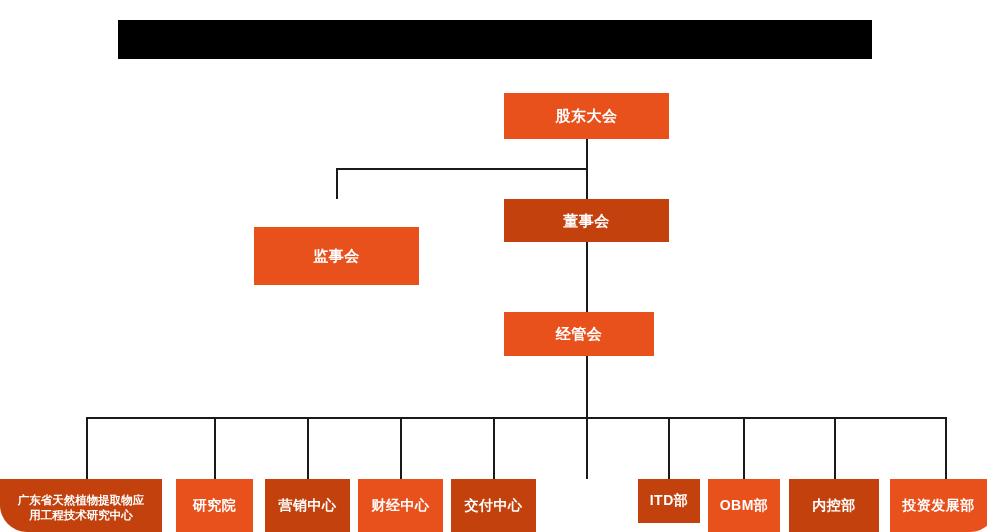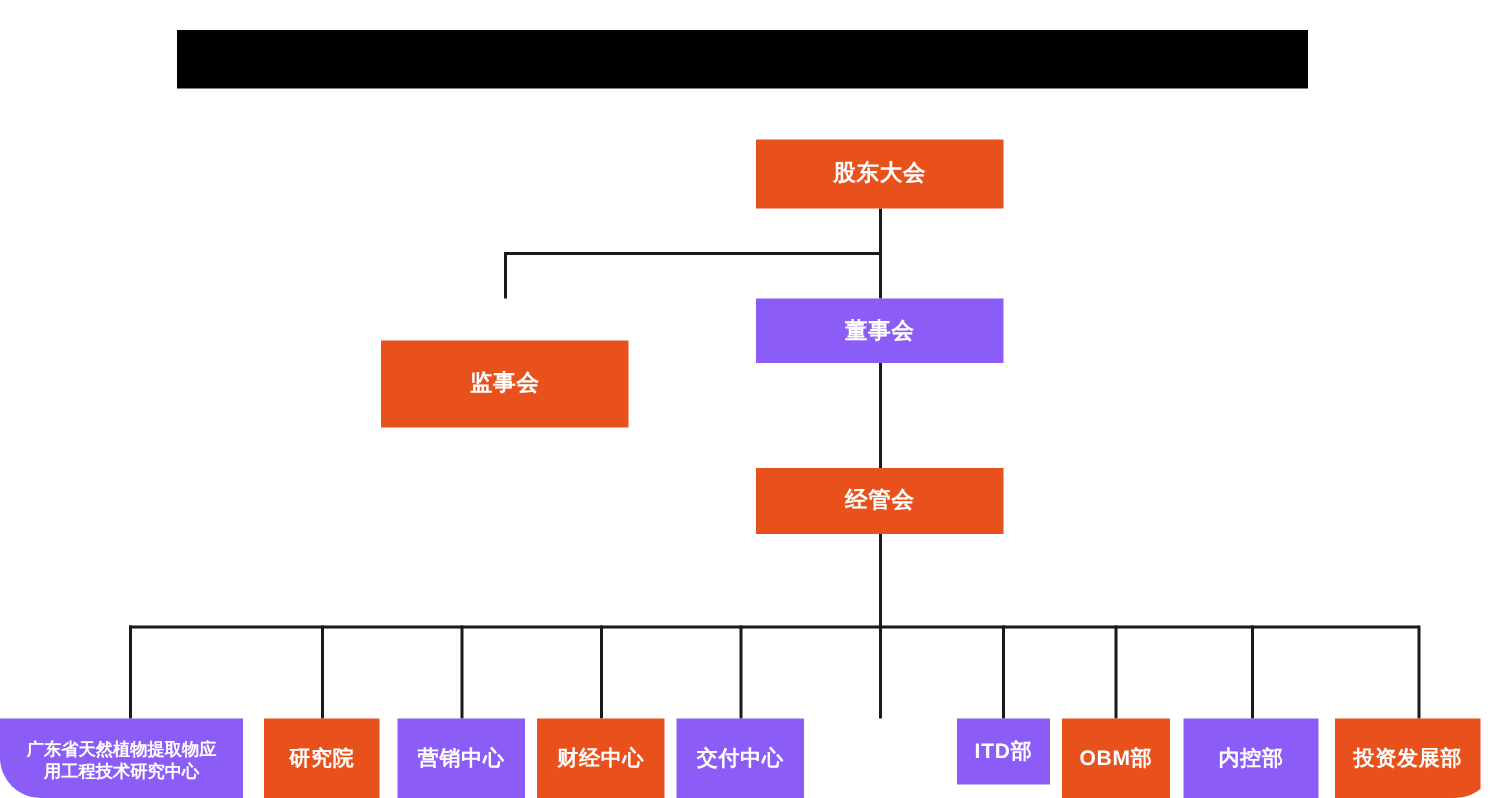--- a/index.html
+++ b/index.html
@@ -55,21 +55,21 @@
     justify-content: center;
     text-align: center;
     color: #ffffff;
     font-weight: bold;
     letter-spacing: 0.5px;
     line-height: 1.28;
     padding: 2px 3px;
     user-select: none;
   }
   .node.dark  { background: #e8511c; }
-  .node.light { background: #8b5cf6; }
+  .node.light { background: #c2410c; }
 
   .node.lvl1 { font-size: 15px; }
   .node.lvl2 { font-size: 15px; }
   .node.lvl3 { font-size: 15px; }
   .node.leaf { font-size: 14px; }
   .node.leaf.tiny { font-size: 11.5px; font-weight: bold; letter-spacing: 0px; }
 </style>
 </head>
 <body>
 
@@ -108,21 +108,21 @@
     <span>股东大会</span>
   </div>
 
   <div class="node dark lvl2" style="left:254px; top:199px; width:165px; height:58px;margin-top:28px;">
     <span>监事会</span>
   </div>
   <div class="node light lvl2" style="left:504px; top:199px; width:165px; height:43px;">
     <span>董事会</span>
   </div>
 
-  <div class="node dark lvl3" style="left:504px; top:312px; width:165px; height:44px;">
+  <div class="node dark lvl3" style="left:504px; top:312px; width:150px; height:44px;">
     <span>经管会</span>
   </div>
 
   <div class="node light leaf tiny" style="left:0px; top:479px; width:162px; height:57px; flex-direction:column;">
     <span>广东省天然植物提取物应</span>
     <span>用工程技术研究中心</span>
   </div>
 
   <div class="node dark leaf" style="left:176px; top:479px; width:77px; height:53px;">
     <span>研究院</span>

